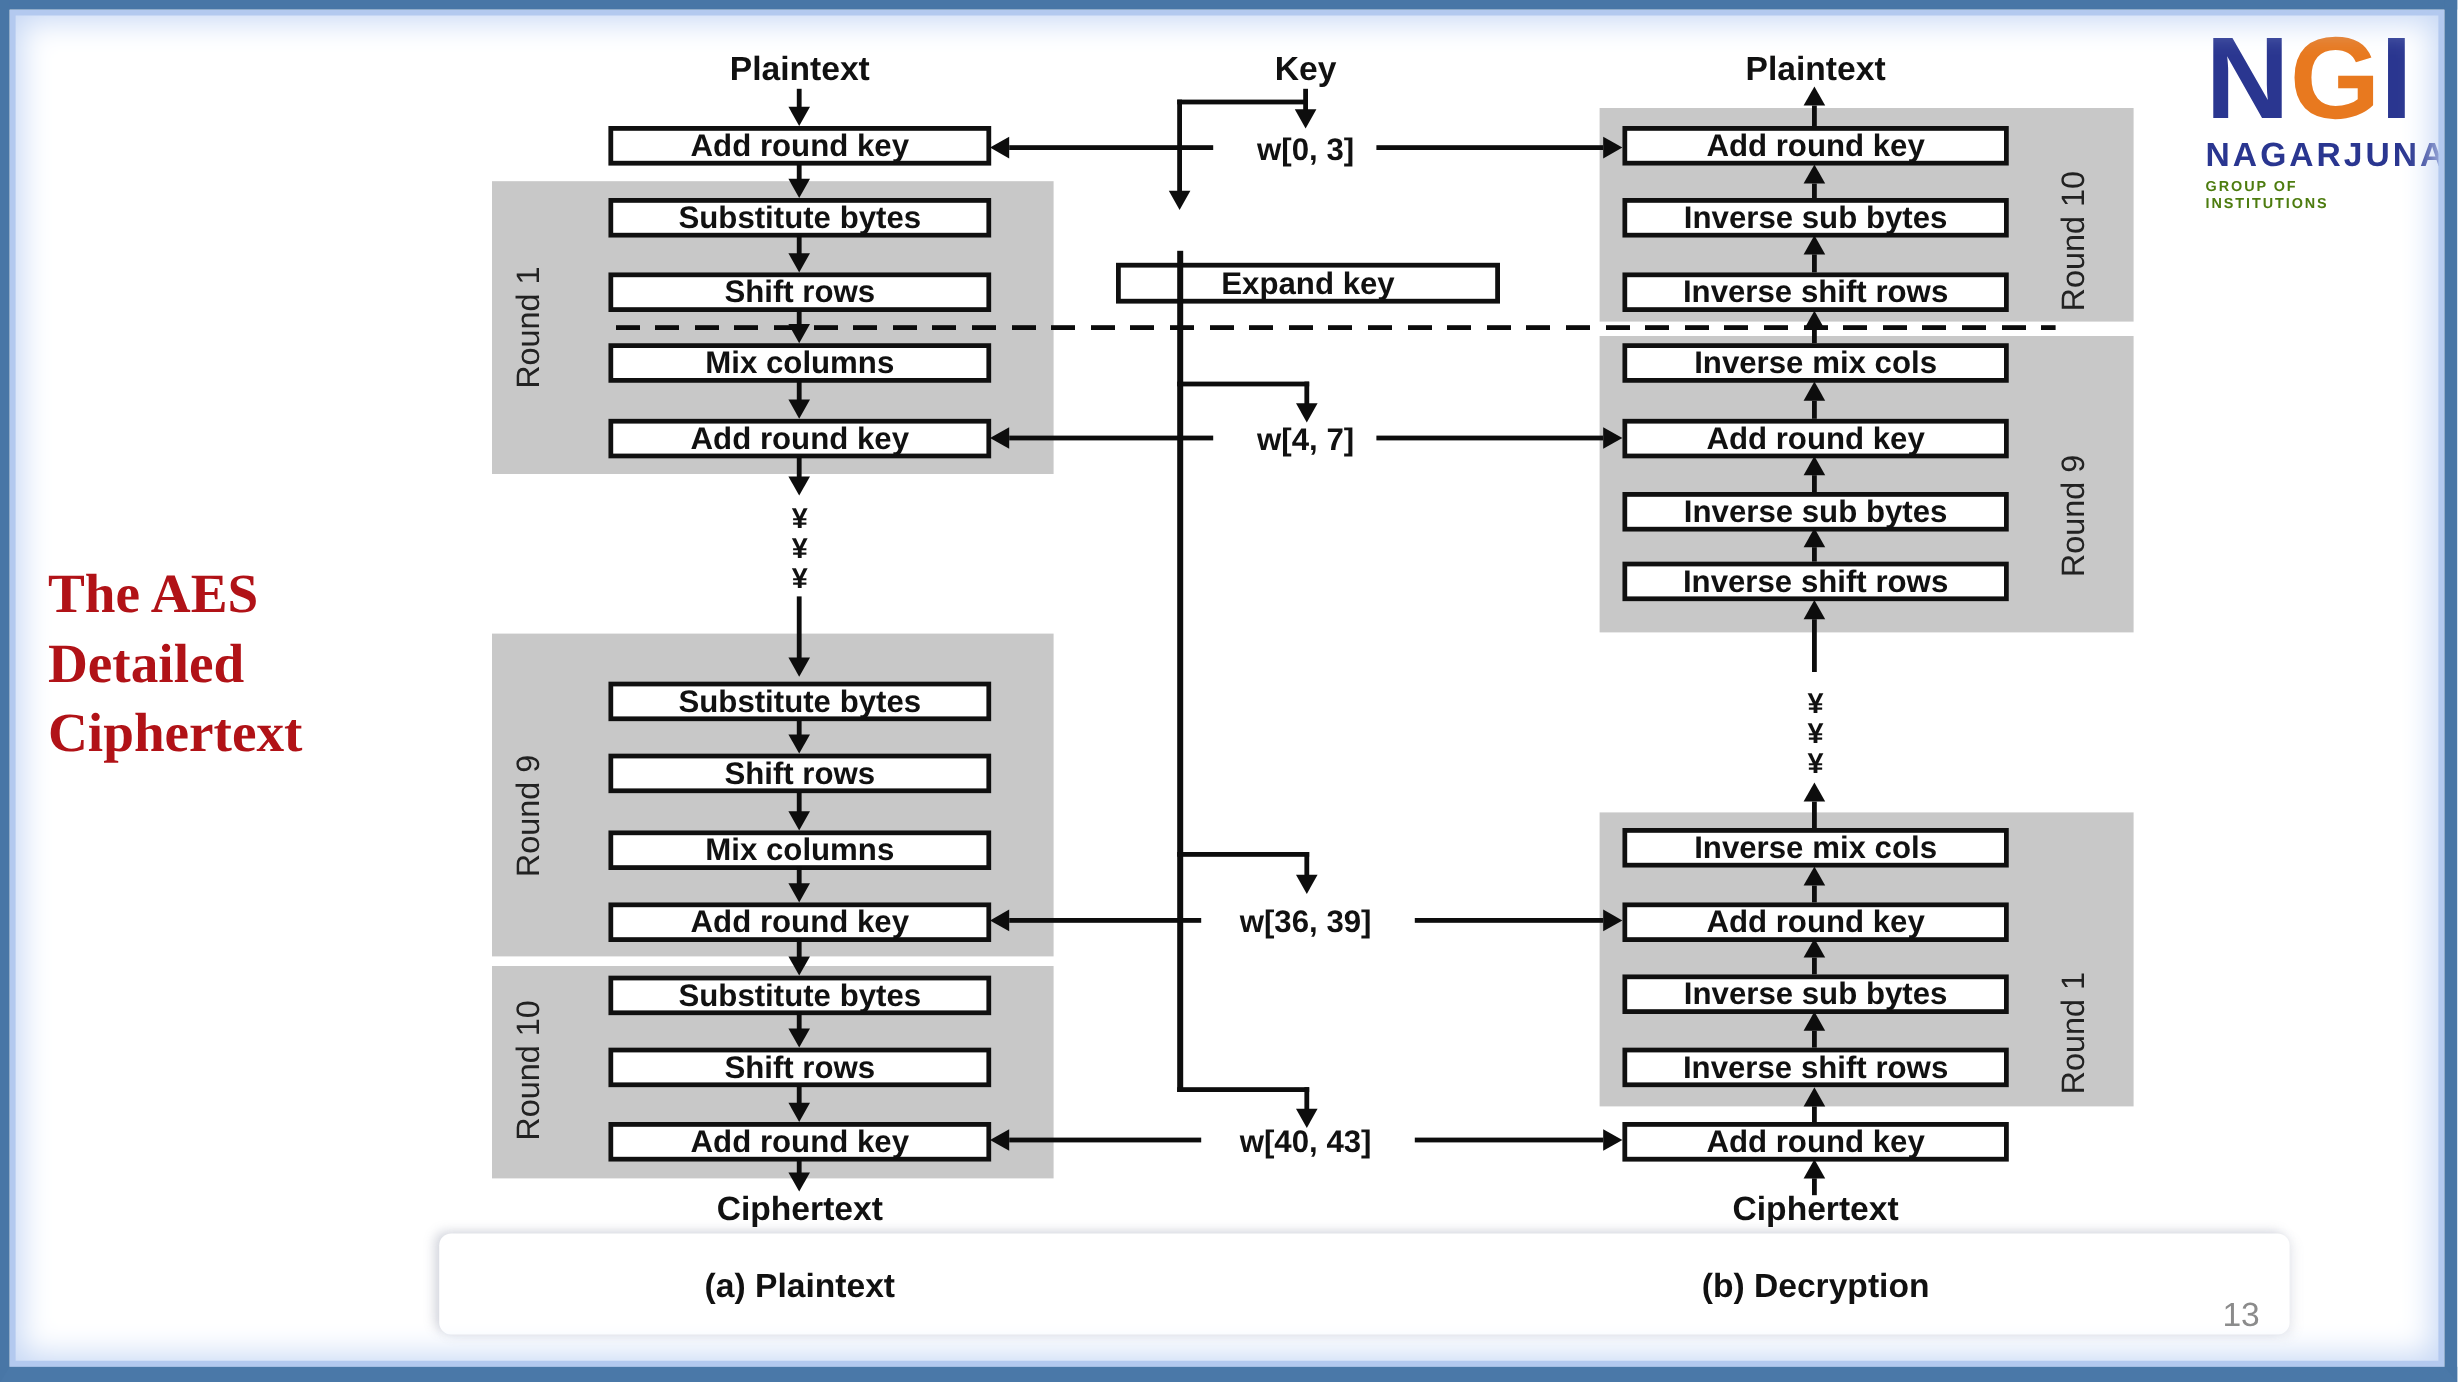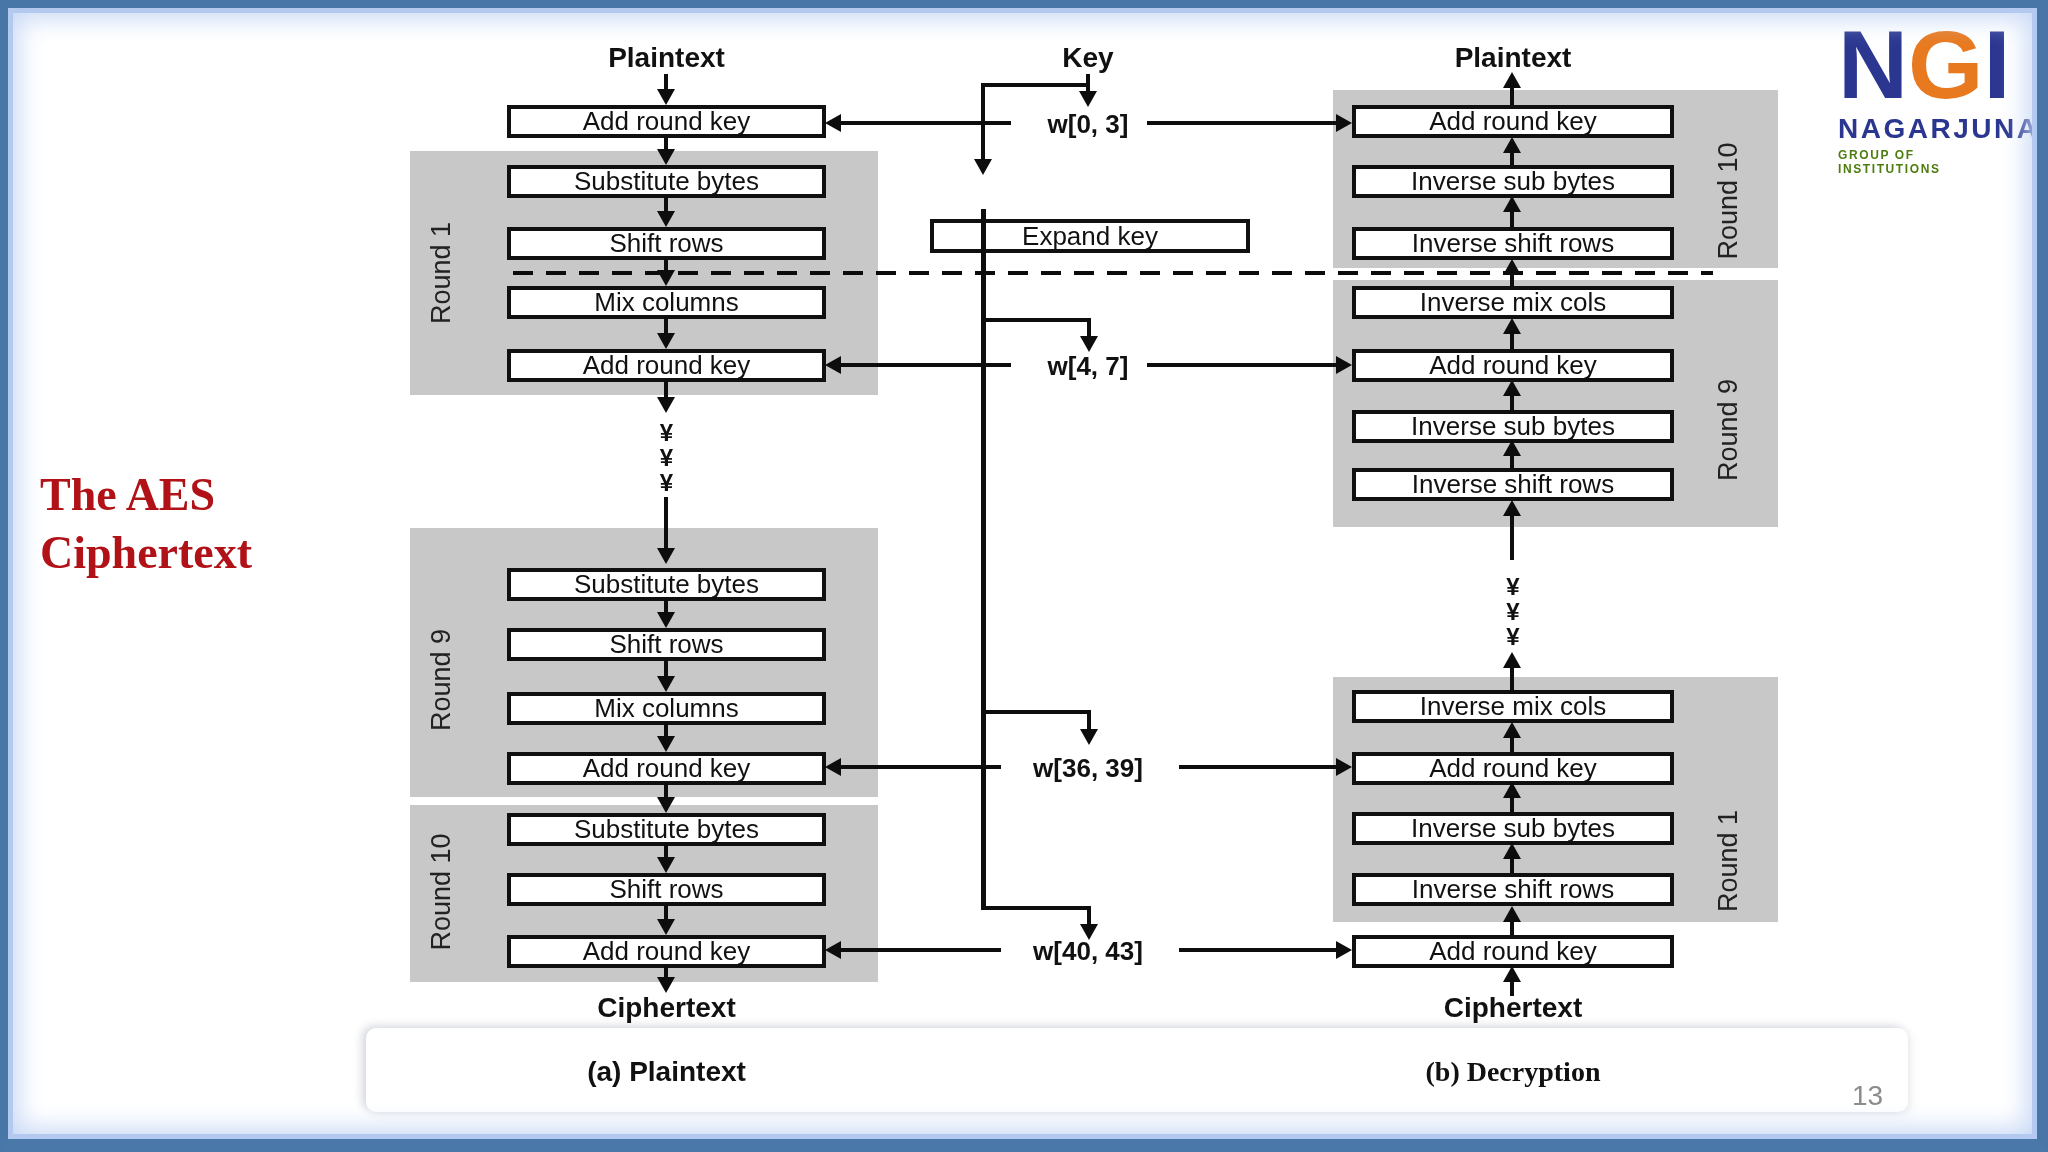--- a/index.html
+++ b/index.html
@@ -5,21 +5,21 @@
   html,body{margin:0;padding:0;background:#ffffff;}
   #slide{position:relative;width:2048px;height:1152px;background:#ffffff;overflow:hidden;
          font-family:"Liberation Sans",sans-serif;}
   
   #frame-outer{position:absolute;inset:0;border-top:8px solid #4876a6;border-left:8px solid #4876a6;
          border-right:11px solid #4876a6;border-bottom:13px solid #4a78a8;pointer-events:none;z-index:50;}
   #frame-glow{position:absolute;left:8px;top:8px;right:11px;bottom:13px;
          box-shadow:inset 0 0 0 5px #b3c9ef, inset 0 0 26px 10px #c7d8f5;pointer-events:none;z-index:49;}
   .gray{position:absolute;background:#c8c8c8;}
   .nbox{position:absolute;box-sizing:border-box;height:33px;border:4px solid #101010;background:#ffffff;
-        display:flex;align-items:center;justify-content:center;font-size:26px;font-weight:normal;color:#111;
+        display:flex;align-items:center;justify-content:center;font-size:26px;font-weight:bold;color:#111;
         white-space:nowrap;}
   .ebox-l{left:507px;width:319px;}
   .ebox-r{left:1352px;width:322px;}
   .lbl{position:absolute;text-align:center;font-size:28px;font-weight:bold;color:#111;white-space:nowrap;}
   .wlbl{position:absolute;text-align:center;font-size:26px;font-weight:bold;color:#111;white-space:nowrap;}
   .rlbl{position:absolute;transform:translate(-50%,-50%) rotate(-90deg);font-size:27px;font-weight:400;
         color:#222;white-space:nowrap;}
   .dots{position:absolute;text-align:center;font-size:24px;font-weight:bold;color:#111;line-height:25px;}
   .vl{position:absolute;width:4px;background:#0d0d0d;}
   .hl{position:absolute;height:4px;background:#0d0d0d;}
@@ -55,20 +55,21 @@
   <div class="gray" style="left:1333px;top:90px;width:445px;height:178px;"></div>
   <div class="gray" style="left:1333px;top:280px;width:445px;height:247px;"></div>
   <div class="gray" style="left:1333px;top:677px;width:445px;height:245px;"></div>
 
   <div id="placeholder-panel"></div>
 
   <div id="dashline"></div>
 
   <div id="title">
     <div>The AES</div>
+    <div>Detailed</div>
     <div>Ciphertext</div>
   </div>
 
   <div class="lbl" style="left:507px;width:319px;top:42px;">Plaintext</div>
   <div class="lbl" style="left:1013px;width:150px;top:42px;">Key</div>
   <div class="lbl" style="left:1352px;width:322px;top:42px;">Plaintext</div>
 
   <div class="nbox ebox-l" style="top:105px;">Add round key</div>
   <div class="nbox ebox-l" style="top:165px;">Substitute bytes</div>
   <div class="nbox ebox-l" style="top:227px;">Shift rows</div>
@@ -115,21 +116,21 @@
   </div>
   <div class="dots" style="left:1352px;width:322px;top:574px;">
     <div>¥</div>
     <div>¥</div>
     <div>¥</div>
   </div>
 
   <div class="lbl" style="left:507px;width:319px;top:992px;">Ciphertext</div>
   <div class="lbl" style="left:1352px;width:322px;top:992px;">Ciphertext</div>
   <div class="lbl" style="left:507px;width:319px;top:1056px;">(a) Plaintext</div>
-  <div class="lbl" style="left:1352px;width:322px;top:1056px;font-family:Liberation Serif, serif;">(b) Decryption</div>
+  <div class="lbl" style="left:1352px;width:322px;top:1056px;">(b) Decryption</div>
 
   <div class="vl" style="left:664px;top:74px;height:17px;"></div>
     <div class="ahd" style="left:657px;top:89px;"></div>
   <div class="vl" style="left:664px;top:137px;height:14px;"></div>
     <div class="ahd" style="left:657px;top:149px;"></div>
   <div class="vl" style="left:664px;top:196px;height:16px;"></div>
     <div class="ahd" style="left:657px;top:211px;"></div>
   <div class="vl" style="left:664px;top:258px;height:14px;"></div>
     <div class="ahd" style="left:657px;top:270px;"></div>
   <div class="vl" style="left:664px;top:317px;height:17px;"></div>

